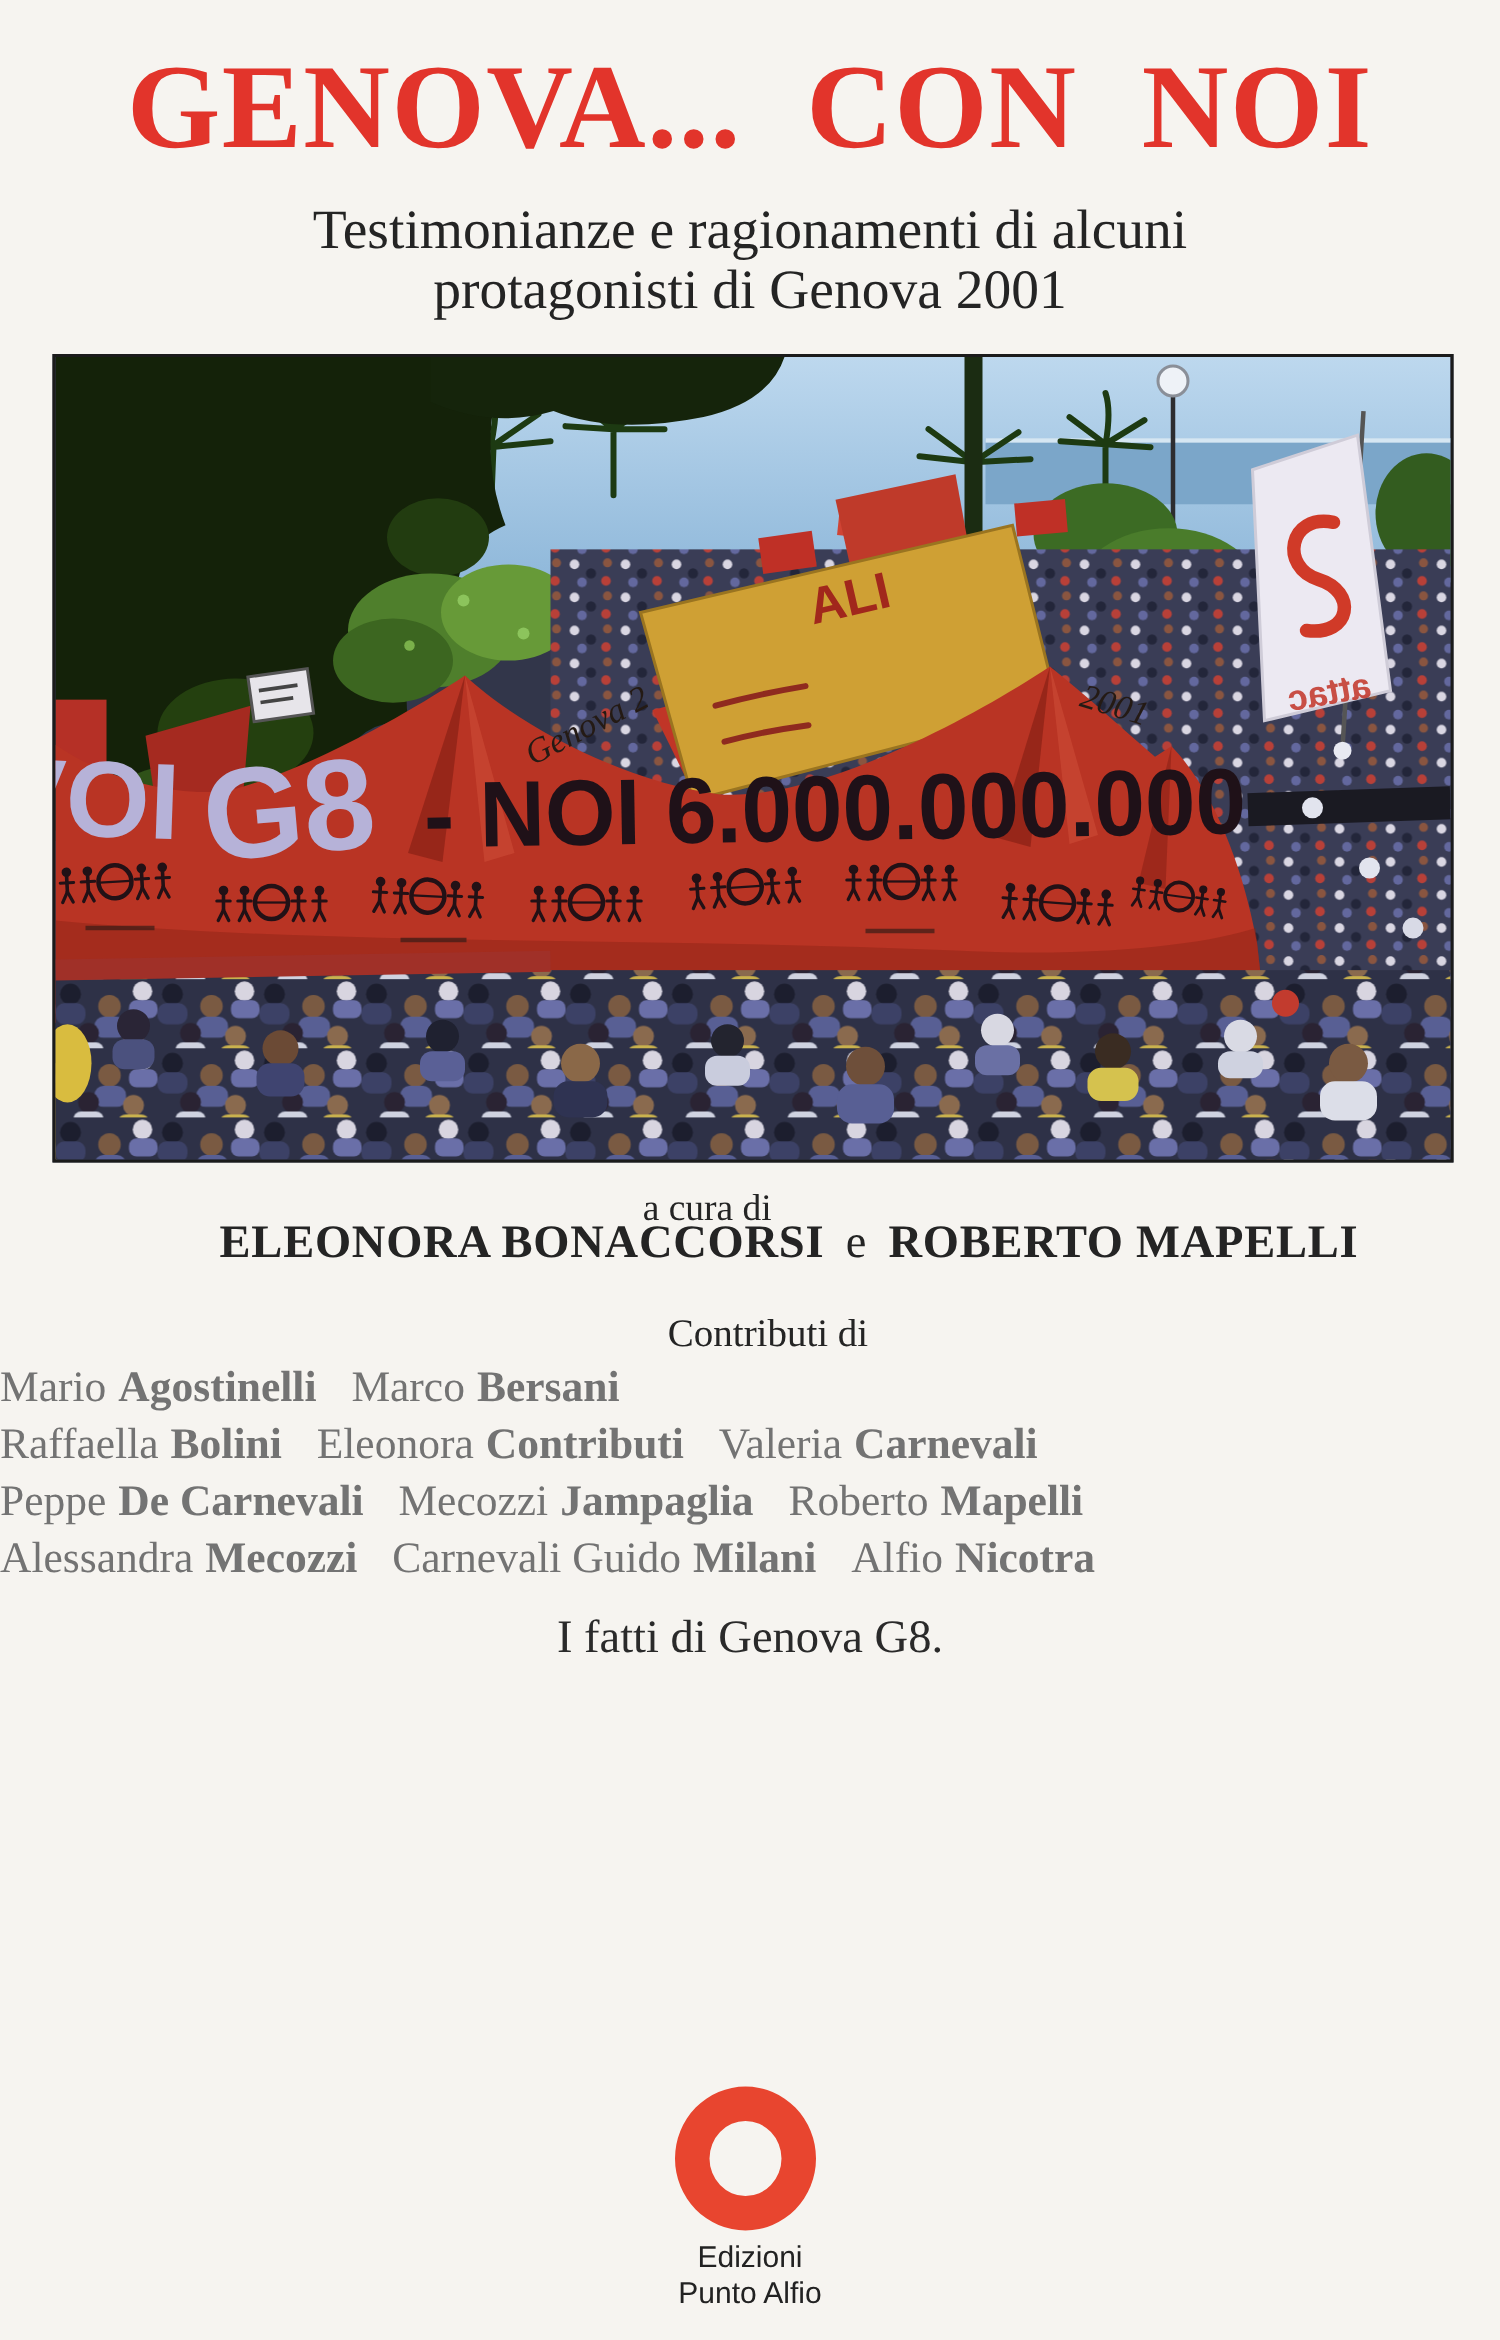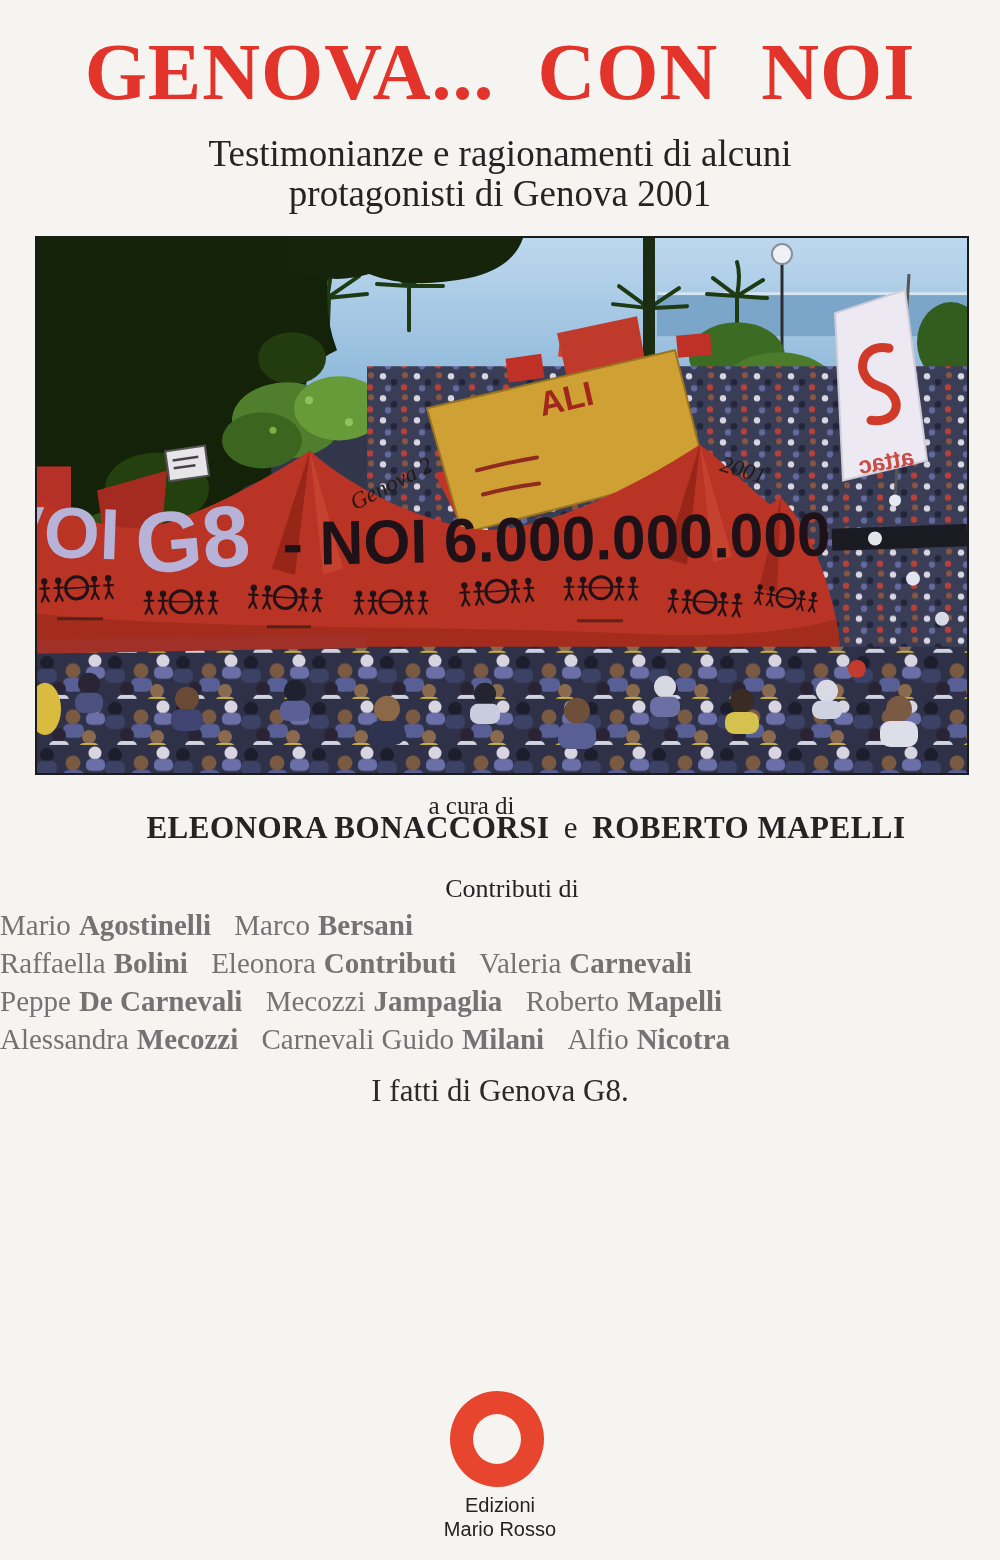--- a/index.html
+++ b/index.html
@@ -302,16 +302,16 @@
   </div>
 
   <div class="appendix">
     <div>I fatti di Genova G8.</div>
   </div>
 
   <div class="logo-ring"></div>
 
   <div class="publisher">
     <div>Edizioni</div>
-    <div>Mario Rosso</div>
+    <div>Punto Alfio</div>
   </div>
 
 </div>
 
 </body></html>

